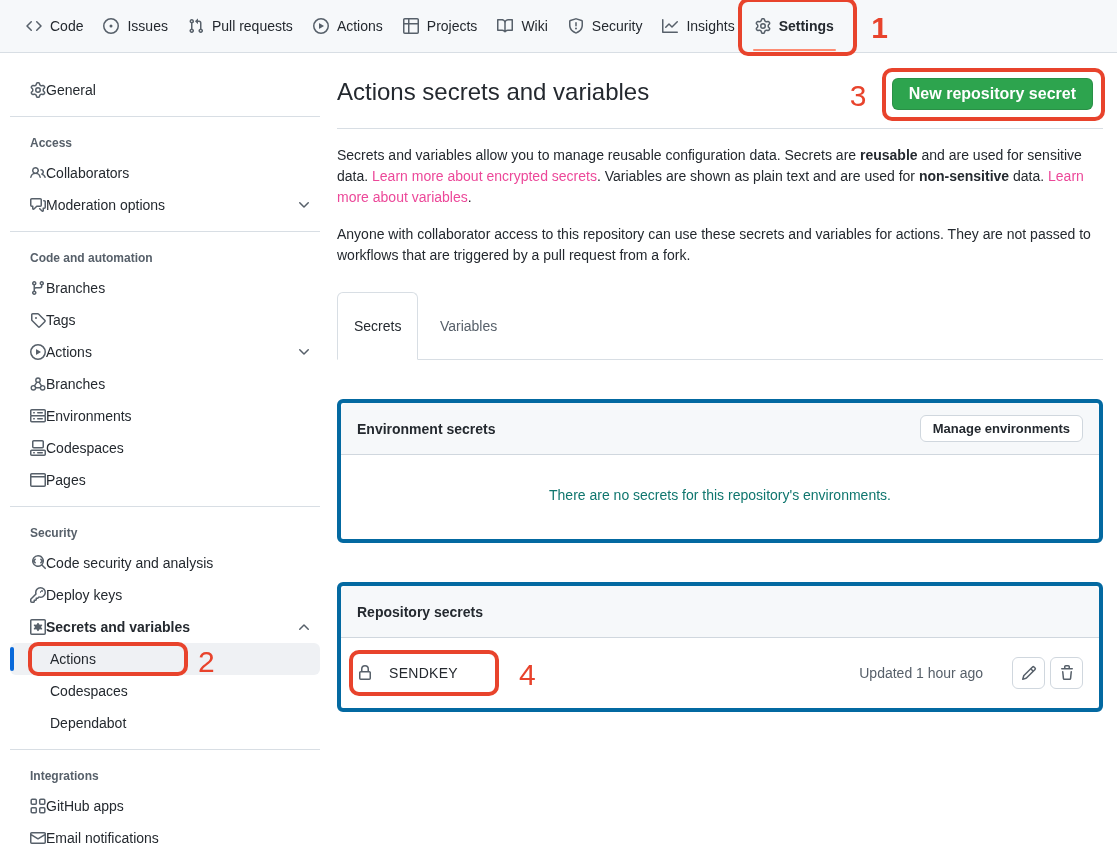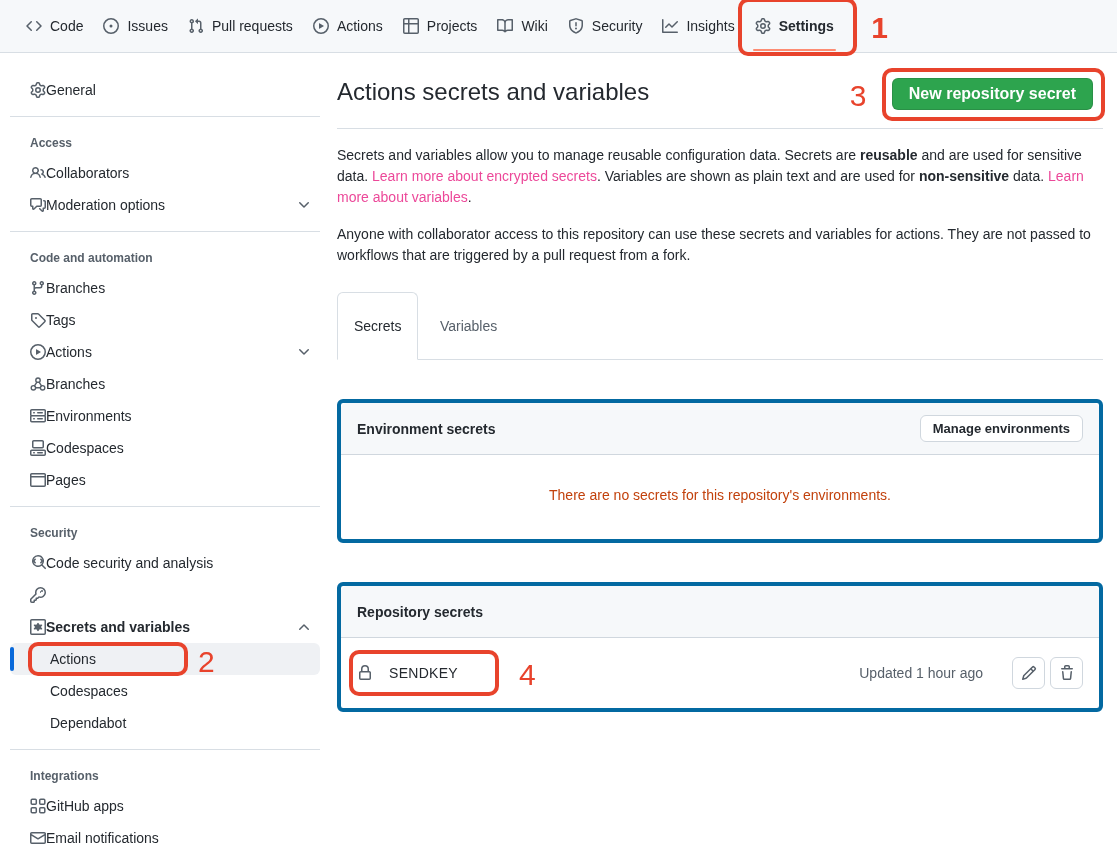--- a/index.html
+++ b/index.html
@@ -55,21 +55,21 @@
   .tab { display:inline-block; padding:25px 16px; font-size:14px; margin-bottom:-1px; cursor:pointer;
          border:1px solid transparent; border-radius:6px 6px 0 0; color:#57606a; }
   .tab.active { background:#fff; border-color:#d8dee4; border-bottom-color:#fff; color:#24292f; }
 
   .card { margin-top:39px; border:4px solid #0369a1; border-radius:6px; background:#fff; }
   .card-header { display:flex; justify-content:space-between; align-items:center; background:#f6f8fa;
                  border-bottom:1px solid #d0d7de; border-radius:6px 6px 0 0; padding:12px 16px; min-height:52px; }
   .card-title { font-size:14px; font-weight:700; }
   .btn-light { background:#fff; color:#24292f; font-size:13px; font-weight:700; border:1px solid #d0d7de;
                border-radius:6px; padding:5px 12px; cursor:pointer; font-family:inherit; }
-  .card-empty { text-align:center; font-size:14px; padding:32px 16px 36px; color:#c2410c; }
+  .card-empty { text-align:center; font-size:14px; padding:32px 16px 36px; color:#0f766e; }
 
   .secret-row { position:relative; display:flex; align-items:center; padding:19px 16px; }
   .secret-row .oct { color:#57606a; }
   .secret-name { font-size:14px; letter-spacing:0.3px; margin-left:16px; }
   .row-spacer { flex:1 1 auto; }
   .updated { font-size:14px; color:#57606a; margin-right:24px; }
   .icon-btn { width:33px; height:32px; display:flex; align-items:center; justify-content:center;
               background:#fff; border:1px solid #d0d7de; border-radius:6px; cursor:pointer; margin-left:5px; color:#24292f; }
 </style>
 </head>
@@ -316,20 +316,21 @@
     <div class="side-item">
       <svg class="oct" width="16" height="16" fill="currentColor">
           <use href="#oct-codescan"></use>
         </svg>
       <span class="lbl">Code security and analysis</span>
     </div>
     <div class="side-item">
       <svg class="oct" width="16" height="16" fill="currentColor">
           <use href="#oct-key"></use>
         </svg>
+      <span class="lbl">Deploy keys</span>
     </div>
     <div class="side-item bold">
       <svg class="oct" width="16" height="16" fill="currentColor">
           <use href="#oct-key-asterisk"></use>
         </svg>
       <span class="lbl">Secrets and variables</span>
       <svg class="oct chev up" width="16" height="16" fill="currentColor">
           <use href="#oct-chevron-down"></use>
         </svg>
     </div>

